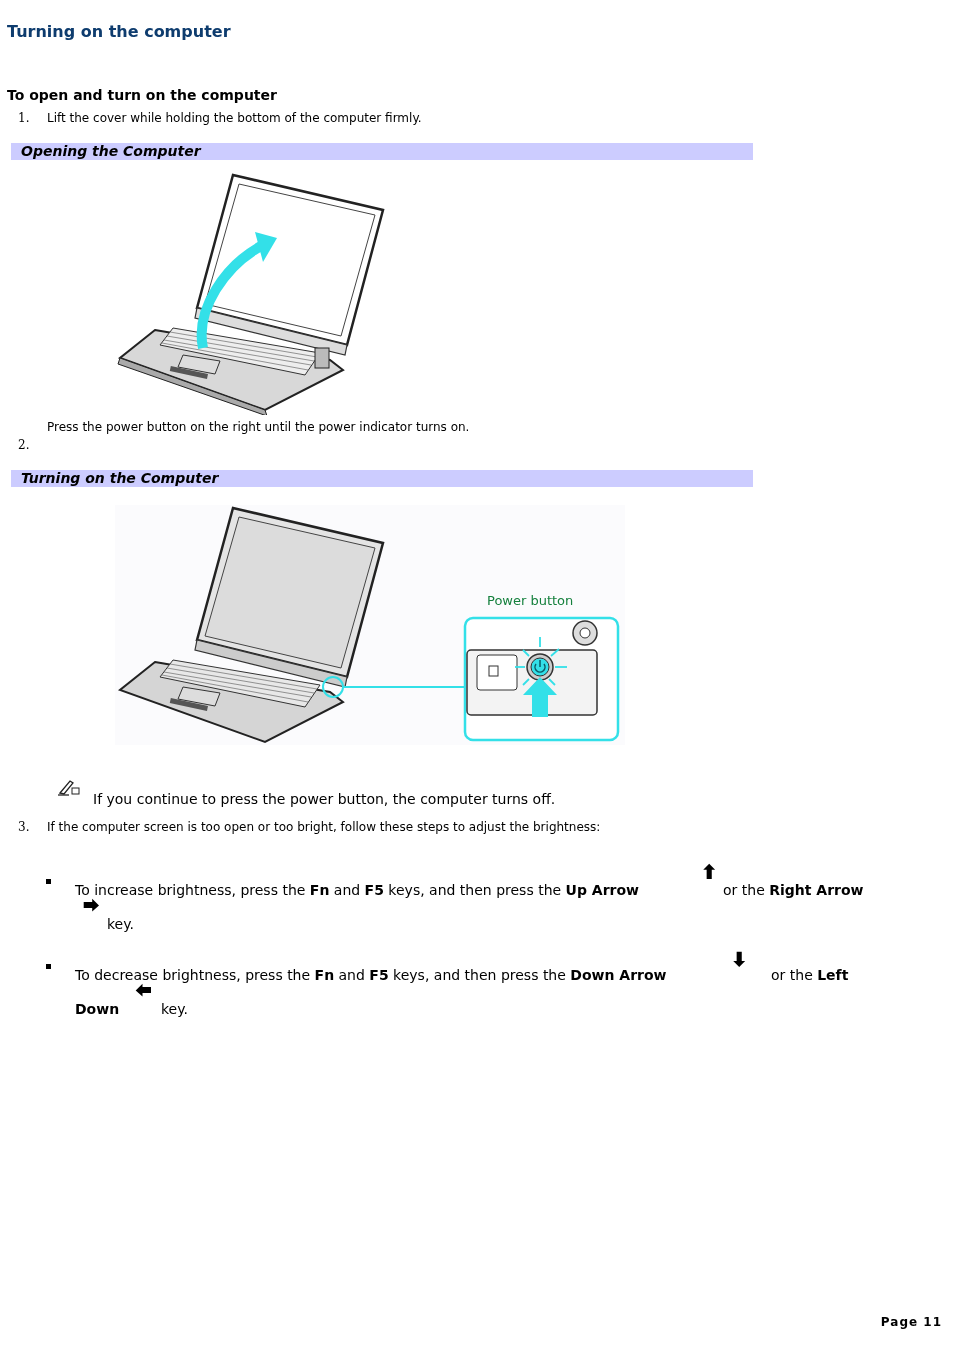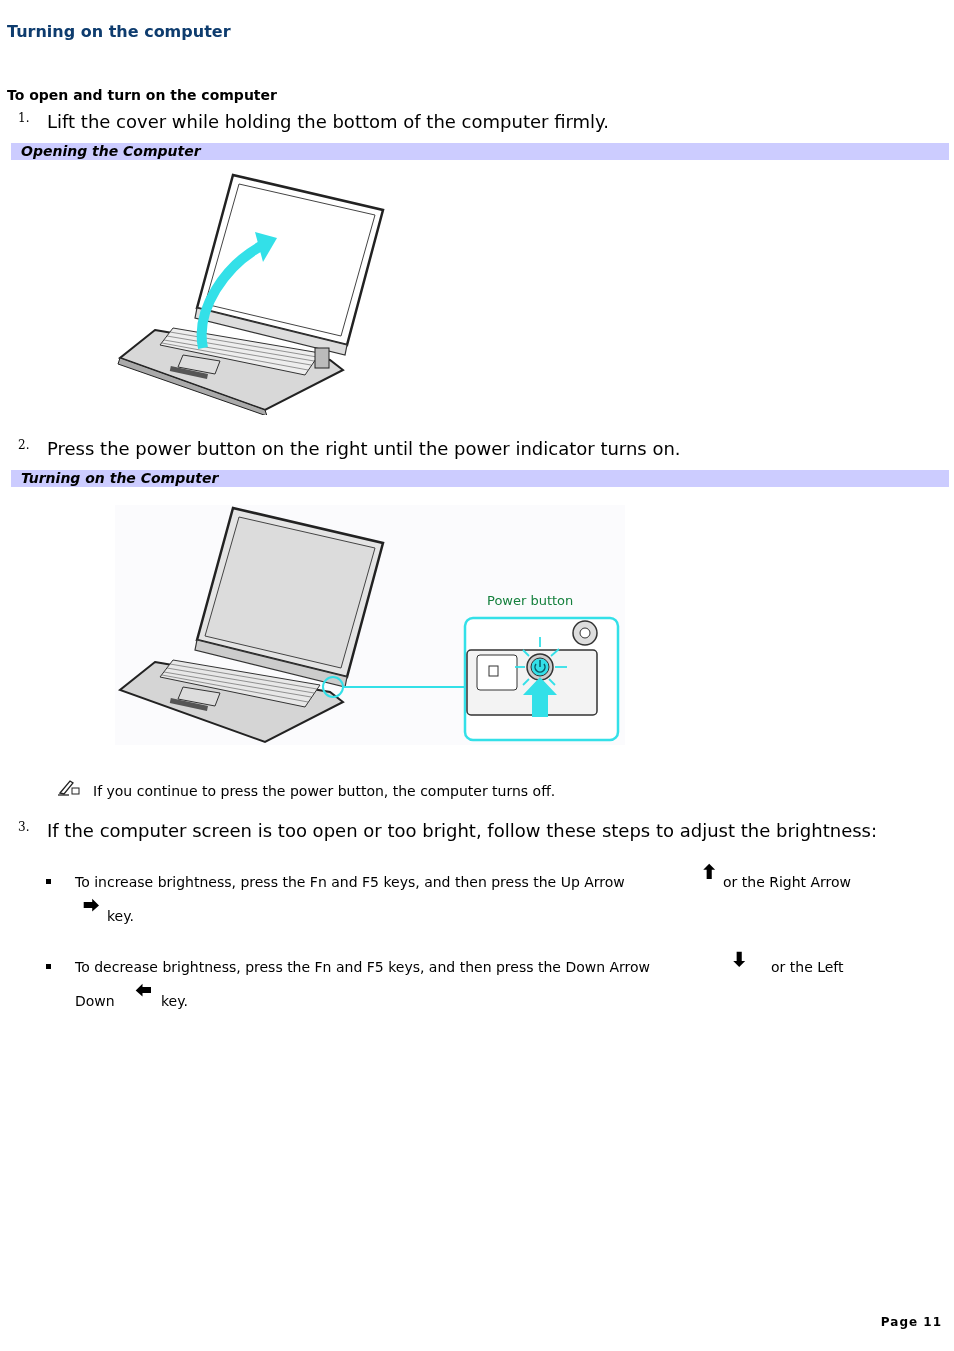--- a/index.html
+++ b/index.html
@@ -1,26 +1,26 @@
 <!DOCTYPE html>
 <html><head>
 <meta charset="utf-8">
 <style>
   html, body { margin: 0; padding: 0; background: #ffffff; }
   body { width: 954px; height: 1351px; position: relative; font-family: "DejaVu Sans", "Liberation Sans", sans-serif; color: #000; overflow: hidden; }
   .abs { position: absolute; }
   .title { left: 7px; top: 22px; font-size: 16px; font-weight: bold; color: #0e3c6e; }
   .subhead { left: 7px; top: 75px; font-size: 14px; font-weight: bold; margin-top: 12px; }
   .num { font-family: "DejaVu Serif", "Liberation Serif", serif; font-size: 12px; }
-  .step-text { font-size: 18px; }
-  .caption-bar { left: 11px; width: 938px; height: 17px; background: #ccccff; }
+  .step-text { font-size: 12px; }
+  .caption-bar { left: 11px; width: 742px; height: 17px; background: #ccccff; }
   .caption-bar span { position: absolute; left: 10px; top: 0px; font-size: 14px; font-weight: bold; font-style: italic; line-height: 17px; }
-  .body-text { font-size: 14px; line-height: 18px; }
+  .body-text { font-size: 14px; line-height: 18px; margin-top: 8px; }
   .bullet { width: 5px; height: 5px; background: #000; }
-  b { font-weight: normal; }
+  b { font-weight: bold; }
   .page-num { right: 12px; top: 1315px; font-size: 12px; font-weight: bold; letter-spacing: 1px; text-align: right; }
 </style>
 </head>
 <body>
 
 <div class="abs title">Turning on the computer</div>
 <div class="abs subhead">To open and turn on the computer</div>
 
 <div class="abs num" style="left:18px; top:111px;">1.</div>
 <div class="abs step-text" style="left:47px; top:111px;">Lift the cover while holding the bottom of the computer firmly.</div>
@@ -49,21 +49,21 @@
   <polygon points="68,185 105,191 100,204 63,197" fill="#ddd" stroke="#333" stroke-width="1"></polygon>
   <rect x="55" y="200" width="38" height="5" transform="rotate(12 74 202)" fill="#555"></rect>
 
   <rect x="200" y="178" width="14" height="20" fill="#bbb" stroke="#222" stroke-width="1"></rect>
 
   <path d="M88,178 C80,140 110,95 148,75" fill="none" stroke="#33e0e8" stroke-width="10" stroke-linecap="butt"></path>
   <polygon points="140,62 162,68 148,92" fill="#33e0e8"></polygon>
 </svg>
 
 <div class="abs num" style="left:18px; top:438px;">2.</div>
-<div class="abs step-text" style="left:47px; top:438px;">Press the power button on the right until the power indicator turns on.</div>
+<div class="abs step-text" style="left:47px; top:420px;">Press the power button on the right until the power indicator turns on.</div>
 <div class="abs caption-bar" style="top:470px;">
   <span>Turning on the Computer</span>
 </div>
 
 <svg class="abs" style="left:115px; top:505px;" width="510" height="240" viewBox="0 0 510 240">
   <rect x="0" y="0" width="510" height="240" fill="#fbfbfd"></rect>
 
   <polygon points="118,3 268,38 232,172 82,135" fill="#e4e4e4" stroke="#222" stroke-width="2.5"></polygon>
   <polygon points="124,12 260,43 226,163 90,131" fill="#dcdcdc" stroke="#444" stroke-width="1"></polygon>
   <polygon points="82,135 232,172 230,182 80,145" fill="#ccc" stroke="#333" stroke-width="1.2"></polygon>

